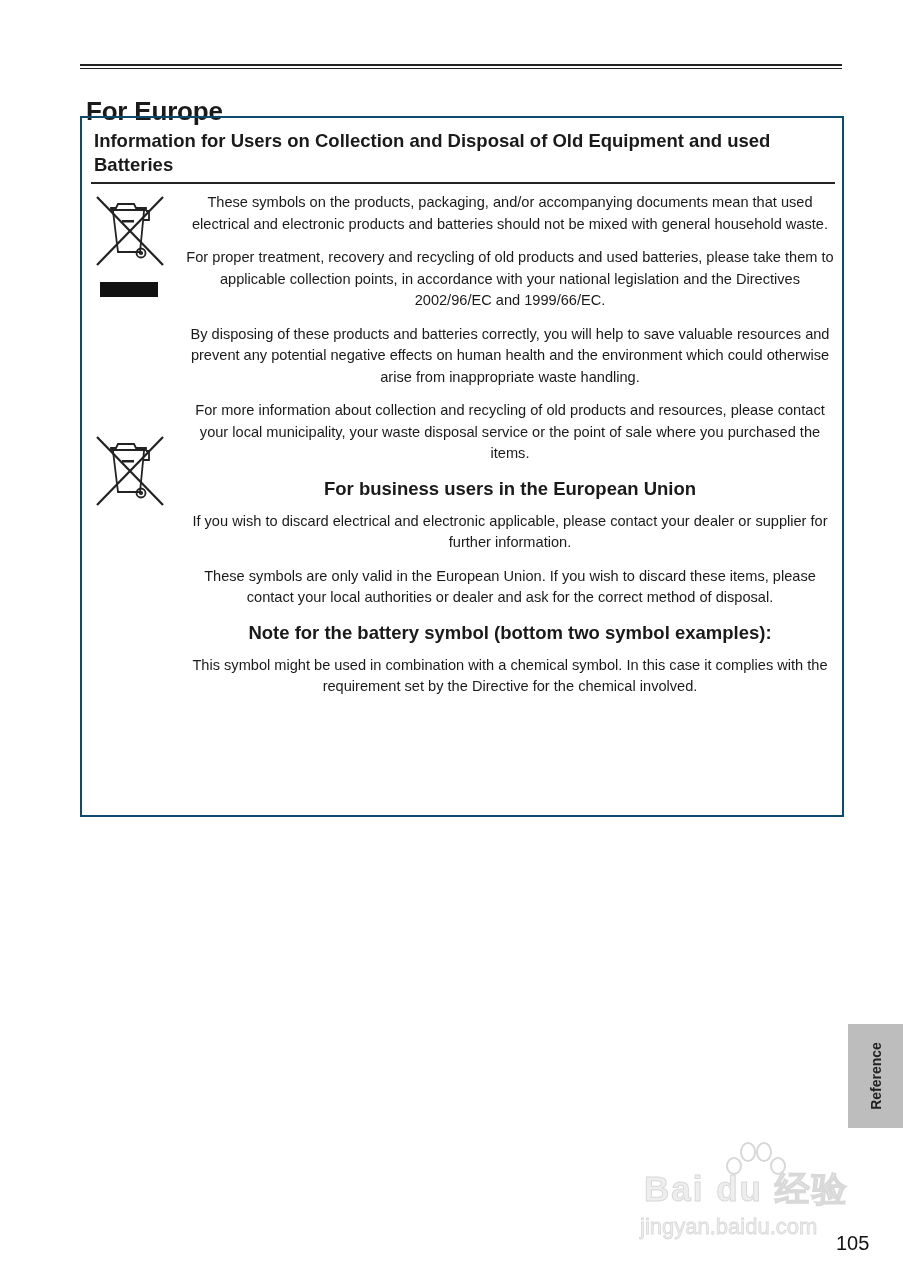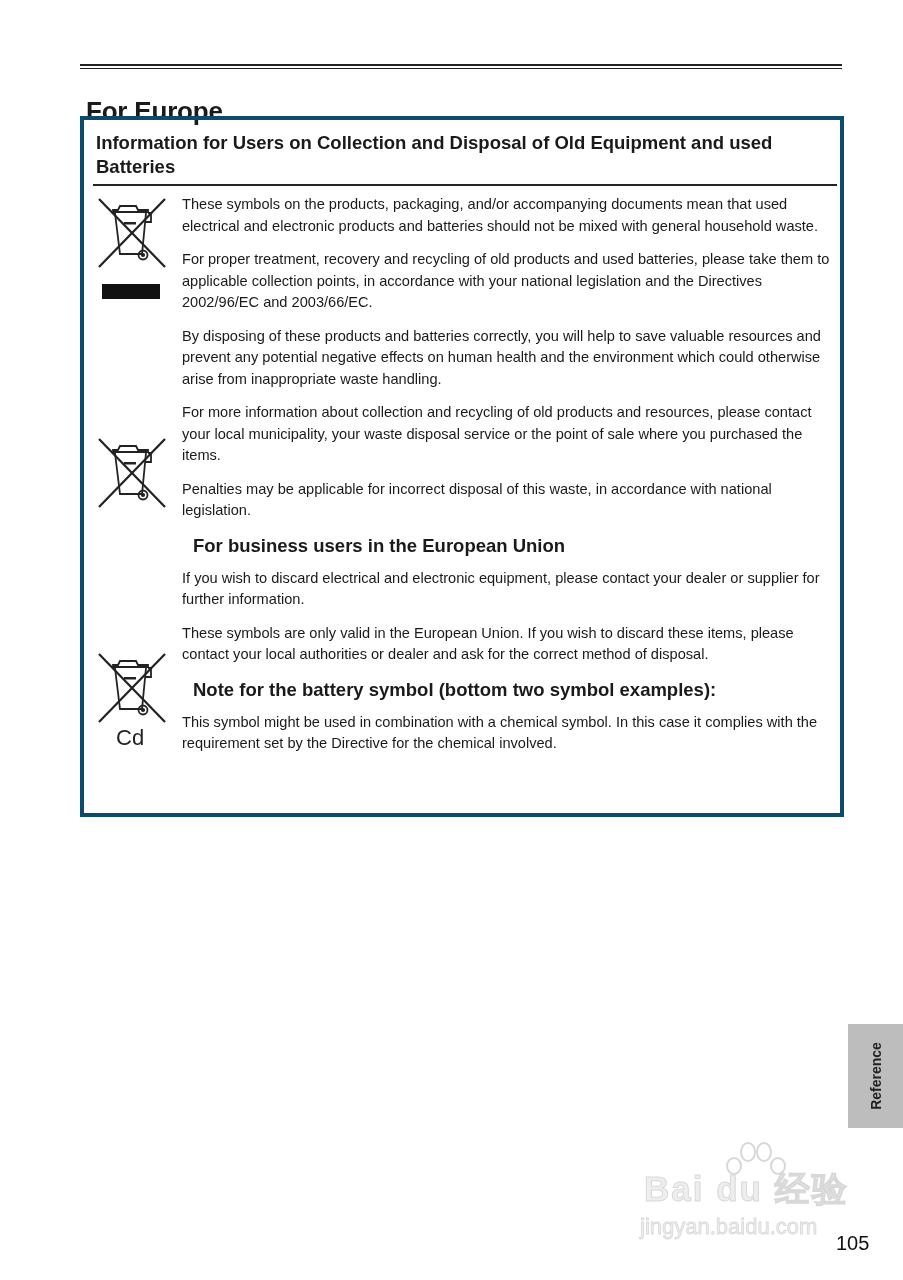--- a/index.html
+++ b/index.html
@@ -1,26 +1,26 @@
 <!DOCTYPE html>
 <html><head>
 <meta charset="utf-8">
 <style>
   html, body { margin:0; padding:0; }
   body { width:903px; height:1280px; background:#ffffff; position:relative; overflow:hidden;
          font-family:"Liberation Sans", sans-serif; color:#1a1a1a; }
   .top-rule { position:absolute; left:80px; top:64px; width:762px; height:5px;
               border-top:2px solid #222; border-bottom:1px solid #222; box-sizing:border-box; }
   .page-title { position:absolute; left:80px; top:90px; font-size:26px; font-weight:bold; margin:6px; color:#1a1a1a; letter-spacing:-0.2px; }
-  .box { position:absolute; left:80px; top:116px; width:764px; height:701px; border:4px solid #0c4a6e; box-sizing:border-box; }
+  .box { position:absolute; left:80px; top:116px; width:764px; height:701px; border:2px solid #0c4a6e; box-sizing:border-box; }
   .box-heading { position:absolute; left:12px; top:11px; width:730px; font-size:18.5px; font-weight:bold; line-height:24px; margin:0; color:#1a1a1a; }
   .box-rule { position:absolute; left:9px; top:64px; width:744px; height:0; border-top:2px solid #222; }
   .icon { position:absolute; left:12px; }
   .icon svg { display:block; }
-  .text-col { position:absolute; left:98px; top:74px; width:660px; font-size:14.6px; line-height:21.5px; color:#1a1a1a; }
+  .text-col { position:absolute; left:98px; top:74px; width:660px; font-size:14.6px; line-height:21.5px; color:#1a1a1a;text-align:center; }
   .text-col p { margin:0 0 12px 0; }
   .text-col h3 { margin:11px; font-size:18.5px; line-height:23px; font-weight:bold; color:#1a1a1a; }
   .text-col .sub p { margin:0 0 12px 0; }
   .side-tab { position:absolute; left:848px; top:1024px; width:55px; height:104px; background:#bdbdbd; }
   .side-tab span { position:absolute; left:50%; top:50%; transform:translate(-50%,-50%) rotate(-90deg);
                    font-size:14px; font-weight:bold; white-space:nowrap; color:#222; }
   .page-number { position:absolute; left:836px; top:1232px; font-size:20px; color:#111; }
   .watermark { position:absolute; left:640px; top:1140px; width:210px; height:110px; color:#ededed; }
   .watermark .wm-brand { position:absolute; left:4px; top:26px; font-size:35px; font-weight:bold; color:#eeeeee;
                          -webkit-text-stroke:1px #d8d8d8; letter-spacing:2px; }
@@ -61,45 +61,29 @@
         <rect x="28" y="26" width="12" height="2.5" fill="#222" stroke="none"></rect>
         <path d="M52 17 L55 17 L55 26 L50 26"></path>
         <circle cx="47" cy="59" r="4.5"></circle>
         <circle cx="47" cy="59" r="1.2" fill="#222"></circle>
       </g>
       <line x1="3" y1="3" x2="69" y2="71" stroke="#222" stroke-width="2.2"></line>
       <line x1="69" y1="3" x2="3" y2="71" stroke="#222" stroke-width="2.2"></line>
     </svg>
   </div>
 
-  <div class="icon" style="top:531px;">
-    <svg width="72" height="76" viewBox="0 0 72 76">
-      <g fill="none" stroke="#222" stroke-width="1.8">
-        <path d="M17 14 L22 14 L24 10 L40 10 L42 14 L52 14 L52 16 L17 16 Z"></path>
-        <path d="M19 17 L24 58 L46 58 L50 17"></path>
-        <rect x="28" y="26" width="12" height="2.5" fill="#222" stroke="none"></rect>
-        <path d="M52 17 L55 17 L55 26 L50 26"></path>
-        <circle cx="47" cy="59" r="4.5"></circle>
-        <circle cx="47" cy="59" r="1.2" fill="#222"></circle>
-      </g>
-      <line x1="3" y1="3" x2="69" y2="71" stroke="#222" stroke-width="2.2"></line>
-      <line x1="69" y1="3" x2="3" y2="71" stroke="#222" stroke-width="2.2"></line>
-    </svg>
-    <div style="position:absolute; left:20px; top:74px; font-size:22px; color:#222;">Cd</div>
-  </div>
 
   <div class="text-col">
     <p>These symbols on the products, packaging, and/or accompanying documents mean that used electrical and electronic products and batteries should not be mixed with general household waste.</p>
-    <p>For proper treatment, recovery and recycling of old products and used batteries, please take them to applicable collection points, in accordance with your national legislation and the Directives 2002/96/EC and 2003/66/EC.</p>
+    <p>For proper treatment, recovery and recycling of old products and used batteries, please take them to applicable collection points, in accordance with your national legislation and the Directives 2002/96/EC and 1999/66/EC.</p>
     <p>By disposing of these products and batteries correctly, you will help to save valuable resources and prevent any potential negative effects on human health and the environment which could otherwise arise from inappropriate waste handling.</p>
     <p>For more information about collection and recycling of old products and resources, please contact your local municipality, your waste disposal service or the point of sale where you purchased the items.</p>
-    <p>Penalties may be applicable for incorrect disposal of this waste, in accordance with national legislation.</p>
     <div class="sub">
       <h3>For business users in the European Union</h3>
-      <p>If you wish to discard electrical and electronic equipment, please contact your dealer or supplier for further information.</p>
+      <p>If you wish to discard electrical and electronic applicable, please contact your dealer or supplier for further information.</p>
     </div>
     <div class="sub">
       <p>These symbols are only valid in the European Union. If you wish to discard these items, please contact your local authorities or dealer and ask for the correct method of disposal.</p>
     </div>
     <div class="sub">
       <h3>Note for the battery symbol (bottom two symbol examples):</h3>
       <p>This symbol might be used in combination with a chemical symbol. In this case it complies with the requirement set by the Directive for the chemical involved.</p>
     </div>
   </div>
 </div>

